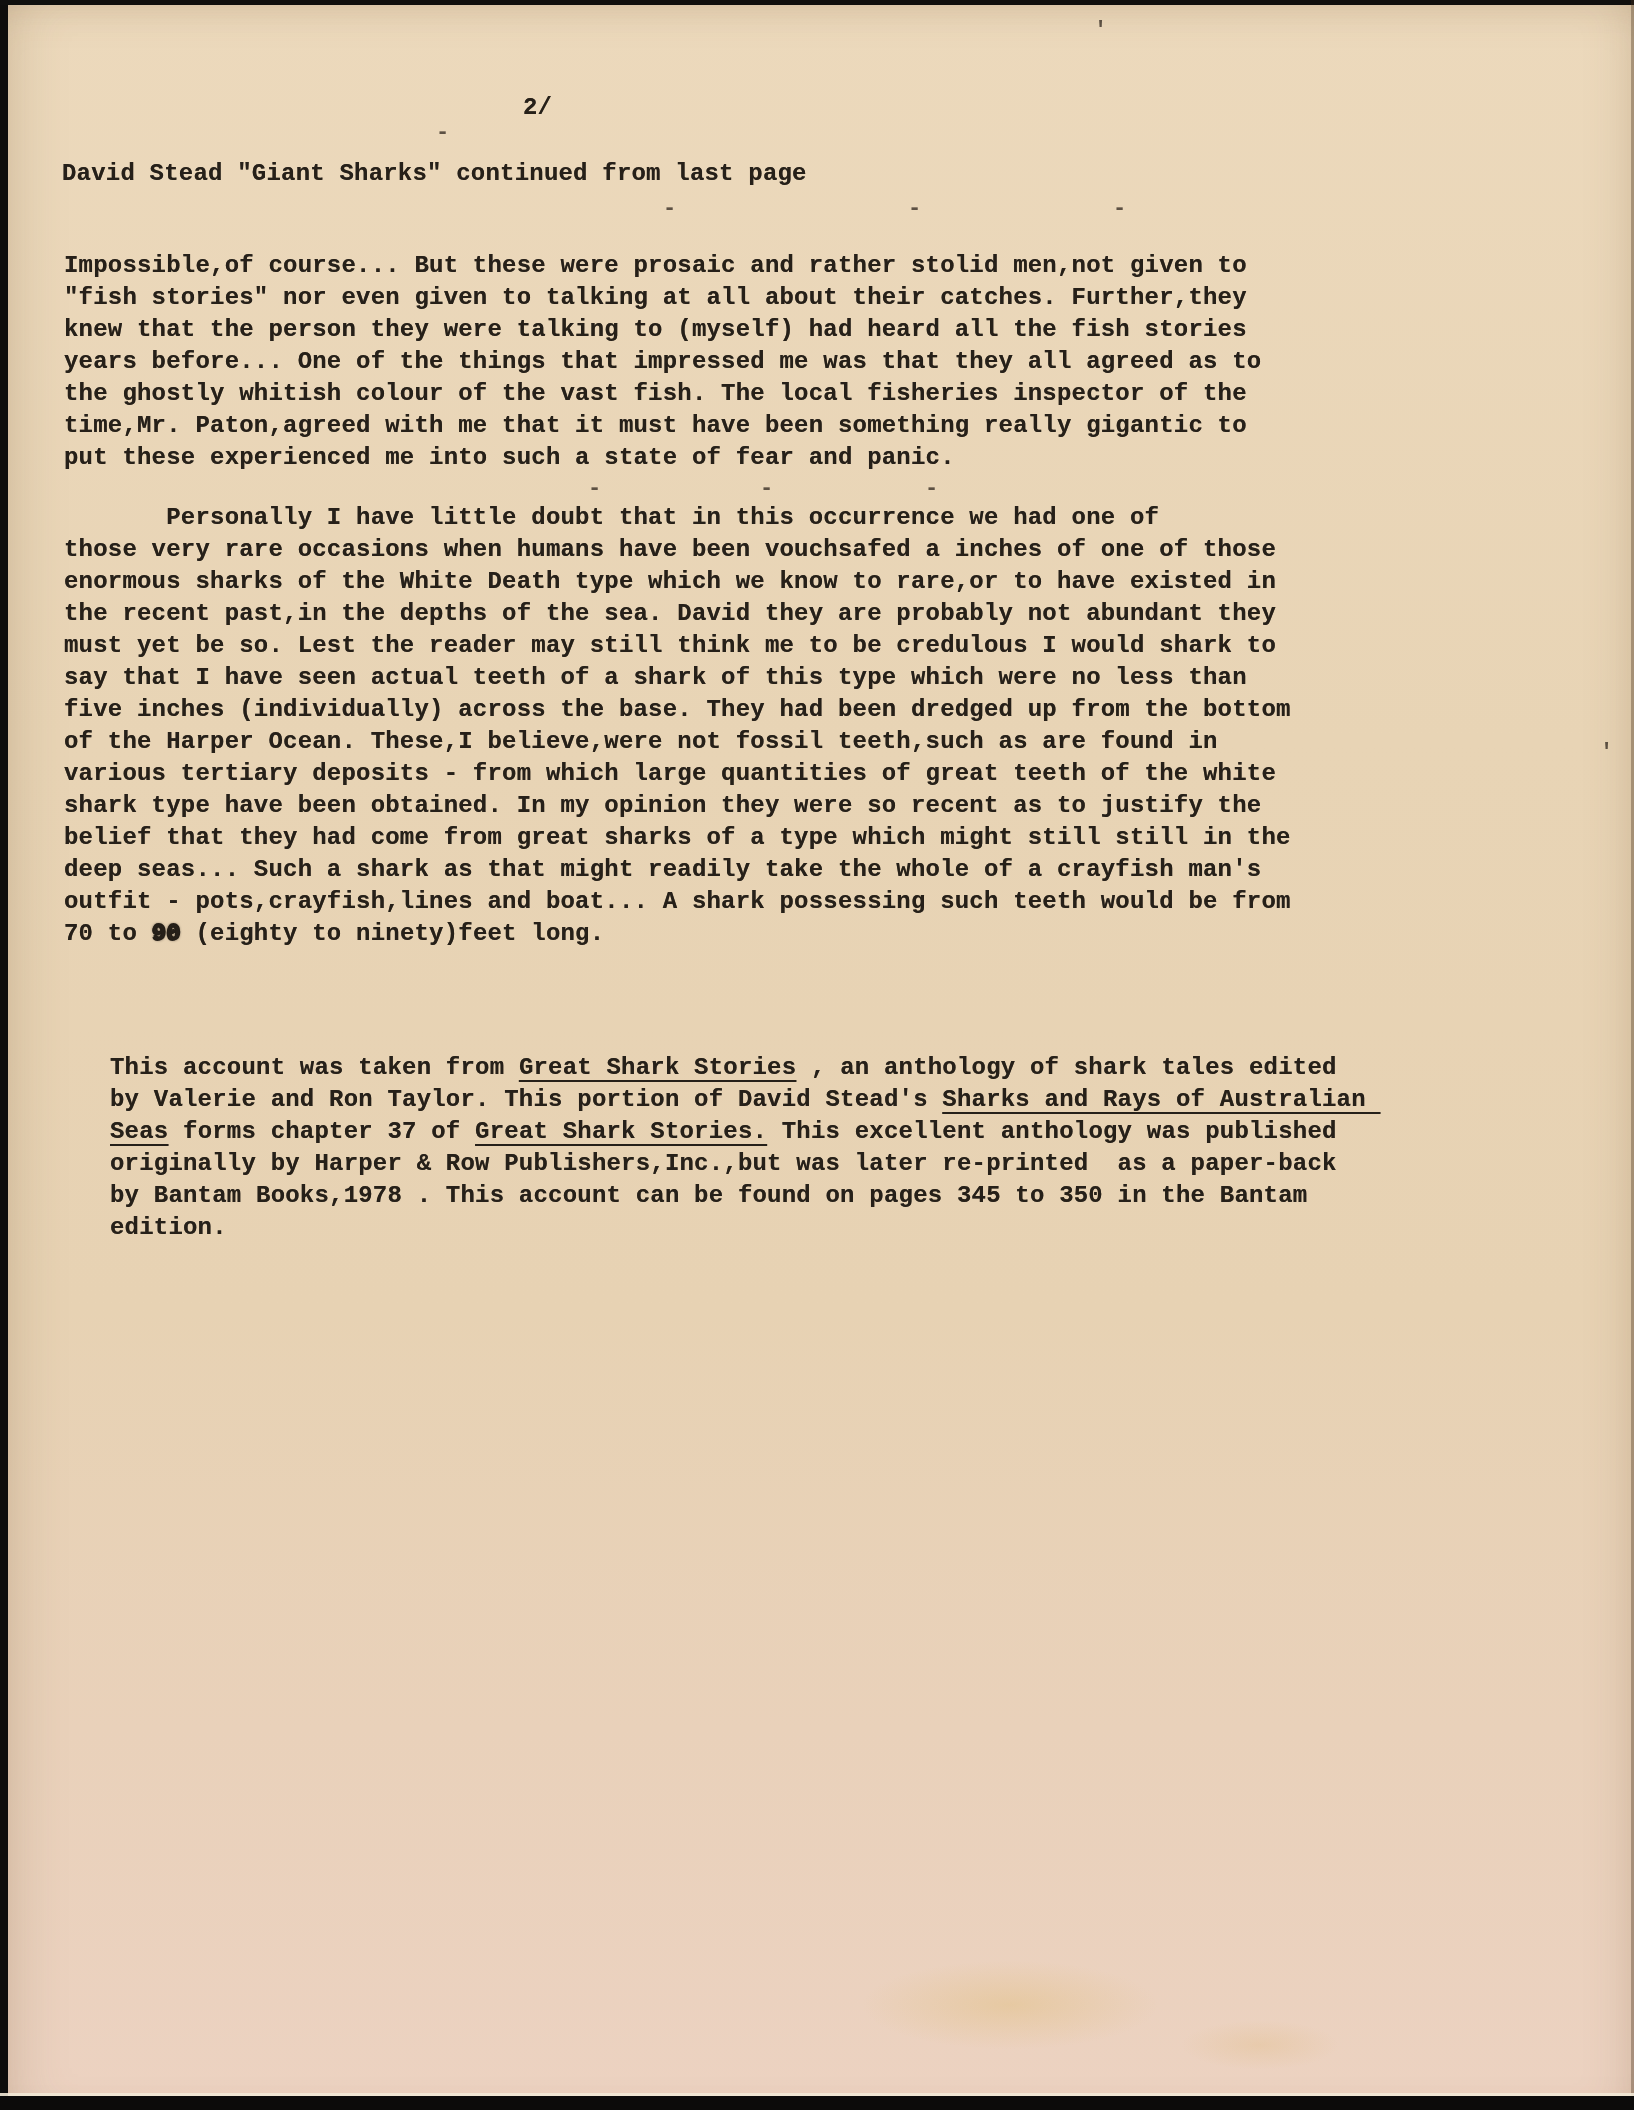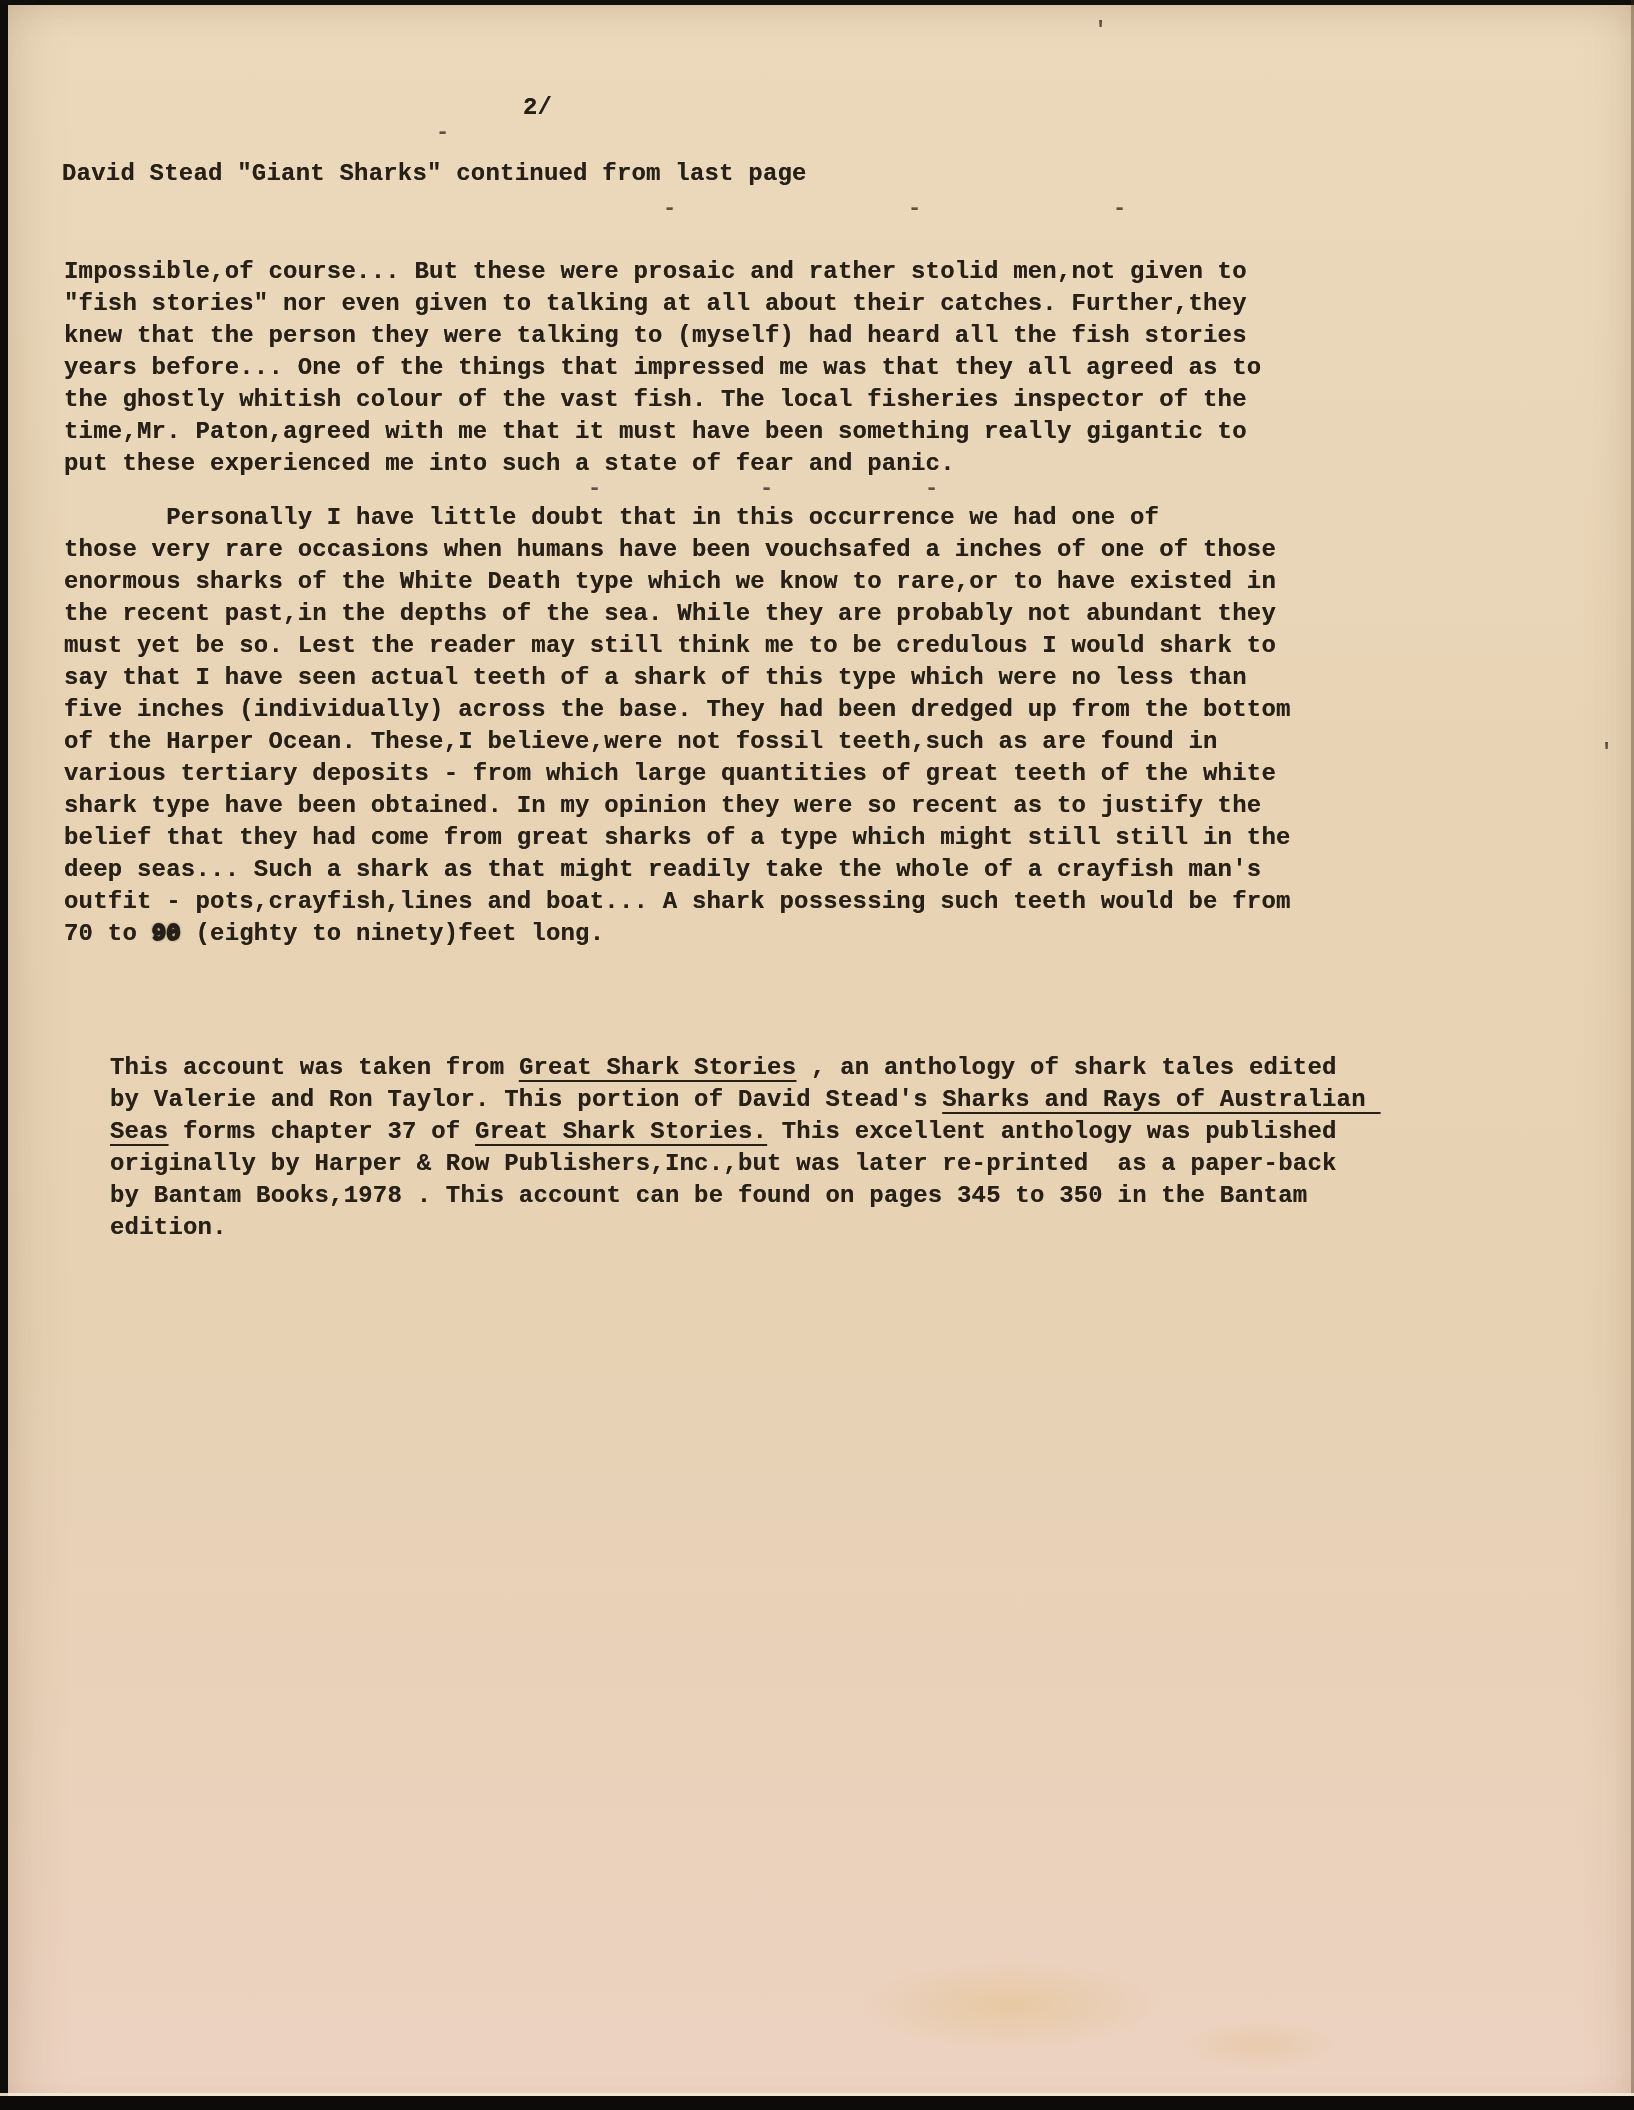--- a/index.html
+++ b/index.html
@@ -34,21 +34,21 @@
     font-family:"Liberation Mono","DejaVu Sans Mono",monospace;
     font-weight:bold;
     font-size:24px;
     line-height:32px;
     white-space:pre-wrap;
     letter-spacing:.2px;
     text-shadow:0 0 .6px rgba(38,32,25,.65);
   }
   .page-number{left:523px;top:92px;}
   .doc-header{left:62px;top:158px;}
-  .para1{left:64px;top:256px;width:1330px;}
+  .para1{left:64px;top:250px;width:1330px;}
   .para2{left:64px;top:502px;width:1340px;}
   .para3{left:62px;top:1052px;width:1360px;margin-left:48px;}
 
   .u{
     text-decoration:underline;
     text-decoration-thickness:2px;
     text-underline-offset:6px;
   }
   .blot{
     text-shadow:0 0 3px var(--ink),1px 0 0 var(--ink),-1px 1px 0 var(--ink),0 -1px 0 var(--ink);
@@ -79,21 +79,21 @@
 <span>"fish stories" nor even given to talking at all about their catches. Further,they</span>
 <span>knew that the person they were talking to (myself) had heard all the fish stories</span>
 <span>years before... One of the things that impressed me was that they all agreed as to</span>
 <span>the ghostly whitish colour of the vast fish. The local fisheries inspector of the</span>
 <span>time,Mr. Paton,agreed with me that it must have been something really gigantic to</span>
 <span>put these experienced me into such a state of fear and panic.</span></div>
 
   <div class="tw para2"><span>       Personally I have little doubt that in this occurrence we had one of</span>
 <span>those very rare occasions when humans have been vouchsafed a inches of one of those</span>
 <span>enormous sharks of the White Death type which we know to rare,or to have existed in</span>
-<span>the recent past,in the depths of the sea. While they are probably not abundant they</span>
+<span>the recent past,in the depths of the sea. David they are probably not abundant they</span>
 <span>must yet be so. Lest the reader may still think me to be credulous I would shark to</span>
 <span>say that I have seen actual teeth of a shark of this type which were no less than</span>
 <span>five inches (individually) across the base. They had been dredged up from the bottom</span>
 <span>of the Harper Ocean. These,I believe,were not fossil teeth,such as are found in</span>
 <span>various tertiary deposits - from which large quantities of great teeth of the white</span>
 <span>shark type have been obtained. In my opinion they were so recent as to justify the</span>
 <span>belief that they had come from great sharks of a type which might still still in the</span>
 <span>deep seas... Such a shark as that might readily take the whole of a crayfish man's</span>
 <span>outfit - pots,crayfish,lines and boat... A shark possessing such teeth would be from</span>
 <span>70 to </span><span class="blot">90</span><span> (eighty to ninety)feet long.</span></div>

